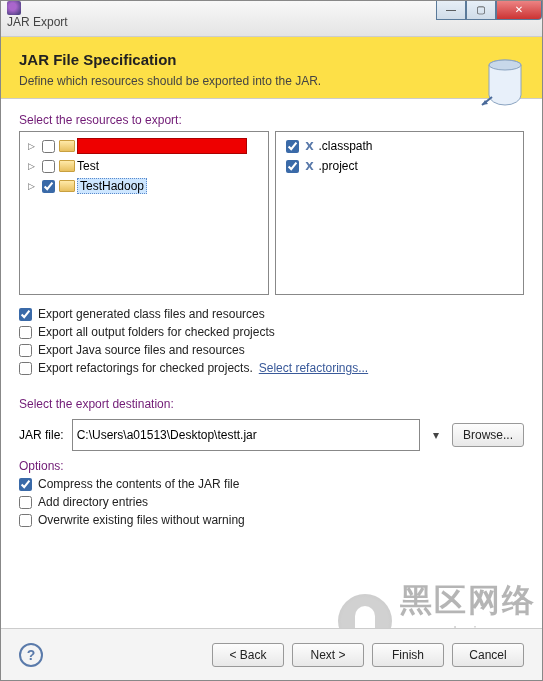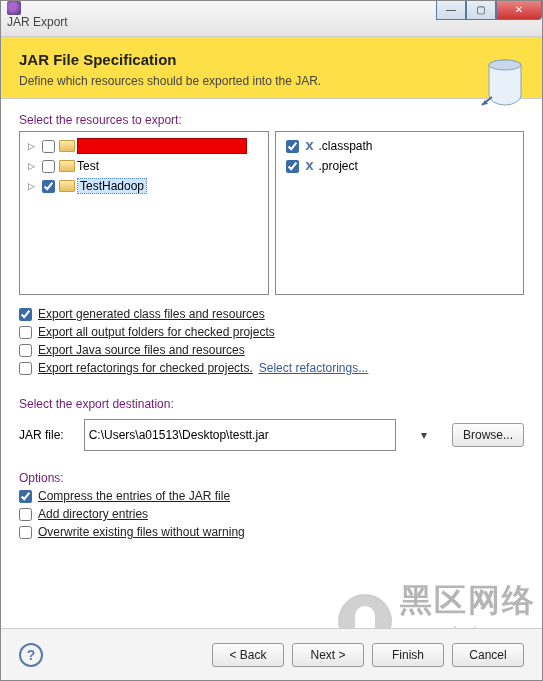--- a/index.html
+++ b/index.html
@@ -20,29 +20,29 @@
   .panes { display: flex; gap: 6px; margin-bottom: 12px; }
   .pane { flex: 1; border: 1px solid #888; background: #fff; height: 164px; padding: 4px 2px; overflow: hidden; }
   .tree-row { display: flex; align-items: center; height: 20px; padding-left: 6px; gap: 2px; }
   .tree-row .expander { width: 10px; color: #666; font-size: 9px; }
   .tree-row input[type=checkbox] { margin: 0 2px; }
   .folder-icon { width: 16px; height: 12px; background: linear-gradient(to bottom, #ffe9a8, #e8c060); border: 1px solid #c8a040; border-radius: 1px; display: inline-block; }
   .file-icon::before { content: "𝗫"; color: #5a7aaa; font-weight: bold; font-size: 11px; display: inline-block; width: 14px; text-align: center; }
   .file-icon { display: inline-flex; align-items: center; }
   .redacted { background: #e00; color: #e00; border: 1px solid #a00; width: 170px; height: 16px; display: inline-block; }
   .selected { background: #cde6ff; border: 1px dotted #5a8acc; padding: 0 2px; }
-  .chk-row { display: flex; align-items: center; gap: 6px; margin: 4px 0; color: #222; text-decoration: underline; }
+  .chk-row { display: flex; align-items: center; gap: 6px; margin: 4px 0; color: #222; }
   .chk-row input { margin: 0; }
   .link { color: #3a5a9a; text-decoration: underline; cursor: pointer; }
   .dest { margin-top: 22px; }
-  .dest-row { display: flex; align-items: center; gap: 20px; margin-top: 8px; }
+  .dest-row { display: flex; align-items: center; gap: 8px; margin-top: 8px; }
   .dest-row input[type=text] { flex: 1; border: 1px solid #888; height: 32px; padding: 0 4px; }
   .dest-row .dd { width: 16px; text-align: center; color: #444; }
   .btn { background: linear-gradient(to bottom, #fdfdfd, #e8e8e8); border: 1px solid #999; border-radius: 3px; height: 24px; padding: 0 8px; min-width: 72px; cursor: pointer; color: #222; }
-  .options { margin-top: 20px; }
+  .options { margin-top: 8px; }
   .footer { position: absolute; bottom: 0; left: 0; right: 0; border-top: 1px solid #ccc; background: #f4f4f4; height: 52px; display: flex; align-items: center; padding: 0 18px; gap: 8px; }
   .help { width: 24px; height: 24px; border: 2px solid #5a7aaa; border-radius: 50%; display: flex; align-items: center; justify-content: center; color: #5a7aaa; font-weight: bold; font-size: 14px; margin-right: auto; }
   .watermark { position: absolute; right: 6px; bottom: 36px; opacity: 0.38; pointer-events: none; text-align: right; }
   .watermark .cn { font-size: 32px; font-weight: bold; color: #404040; letter-spacing: 2px; }
   .watermark .url { font-size: 18px; color: #888; }
   .watermark .tlogo { position: absolute; left: -62px; bottom: -4px; width: 54px; height: 54px; background: radial-gradient(circle, #888 60%, #666 100%); border-radius: 50%; display:flex; align-items:center; justify-content:center; }
   .watermark .tlogo::after { content:""; width:20px; height:30px; background:#fff; border-radius:10px 10px 4px 4px; }
   input[type=checkbox] { width:13px; height:13px; accent-color: #3a6aa8; }
 </style>
 </head>
@@ -133,21 +133,21 @@
       <input type="text" value="C:\Users\a01513\Desktop\testt.jar" style="">
       <span class="dd">▾</span>
       <button class="btn">Browse...</button>
     </div>
   </div>
 
   <div class="options">
     <div class="label">Options:</div>
     <div class="chk-row">
       <input type="checkbox" checked="" style="">
-      <span>Compress the entries of the JAR file</span>
+      <span>Compress the contents of the JAR file</span>
     </div>
     <div class="chk-row">
       <input type="checkbox" style="">
       <span>Add directory entries</span>
     </div>
     <div class="chk-row">
       <input type="checkbox" style="">
       <span>Overwrite existing files without warning</span>
     </div>
   </div>

